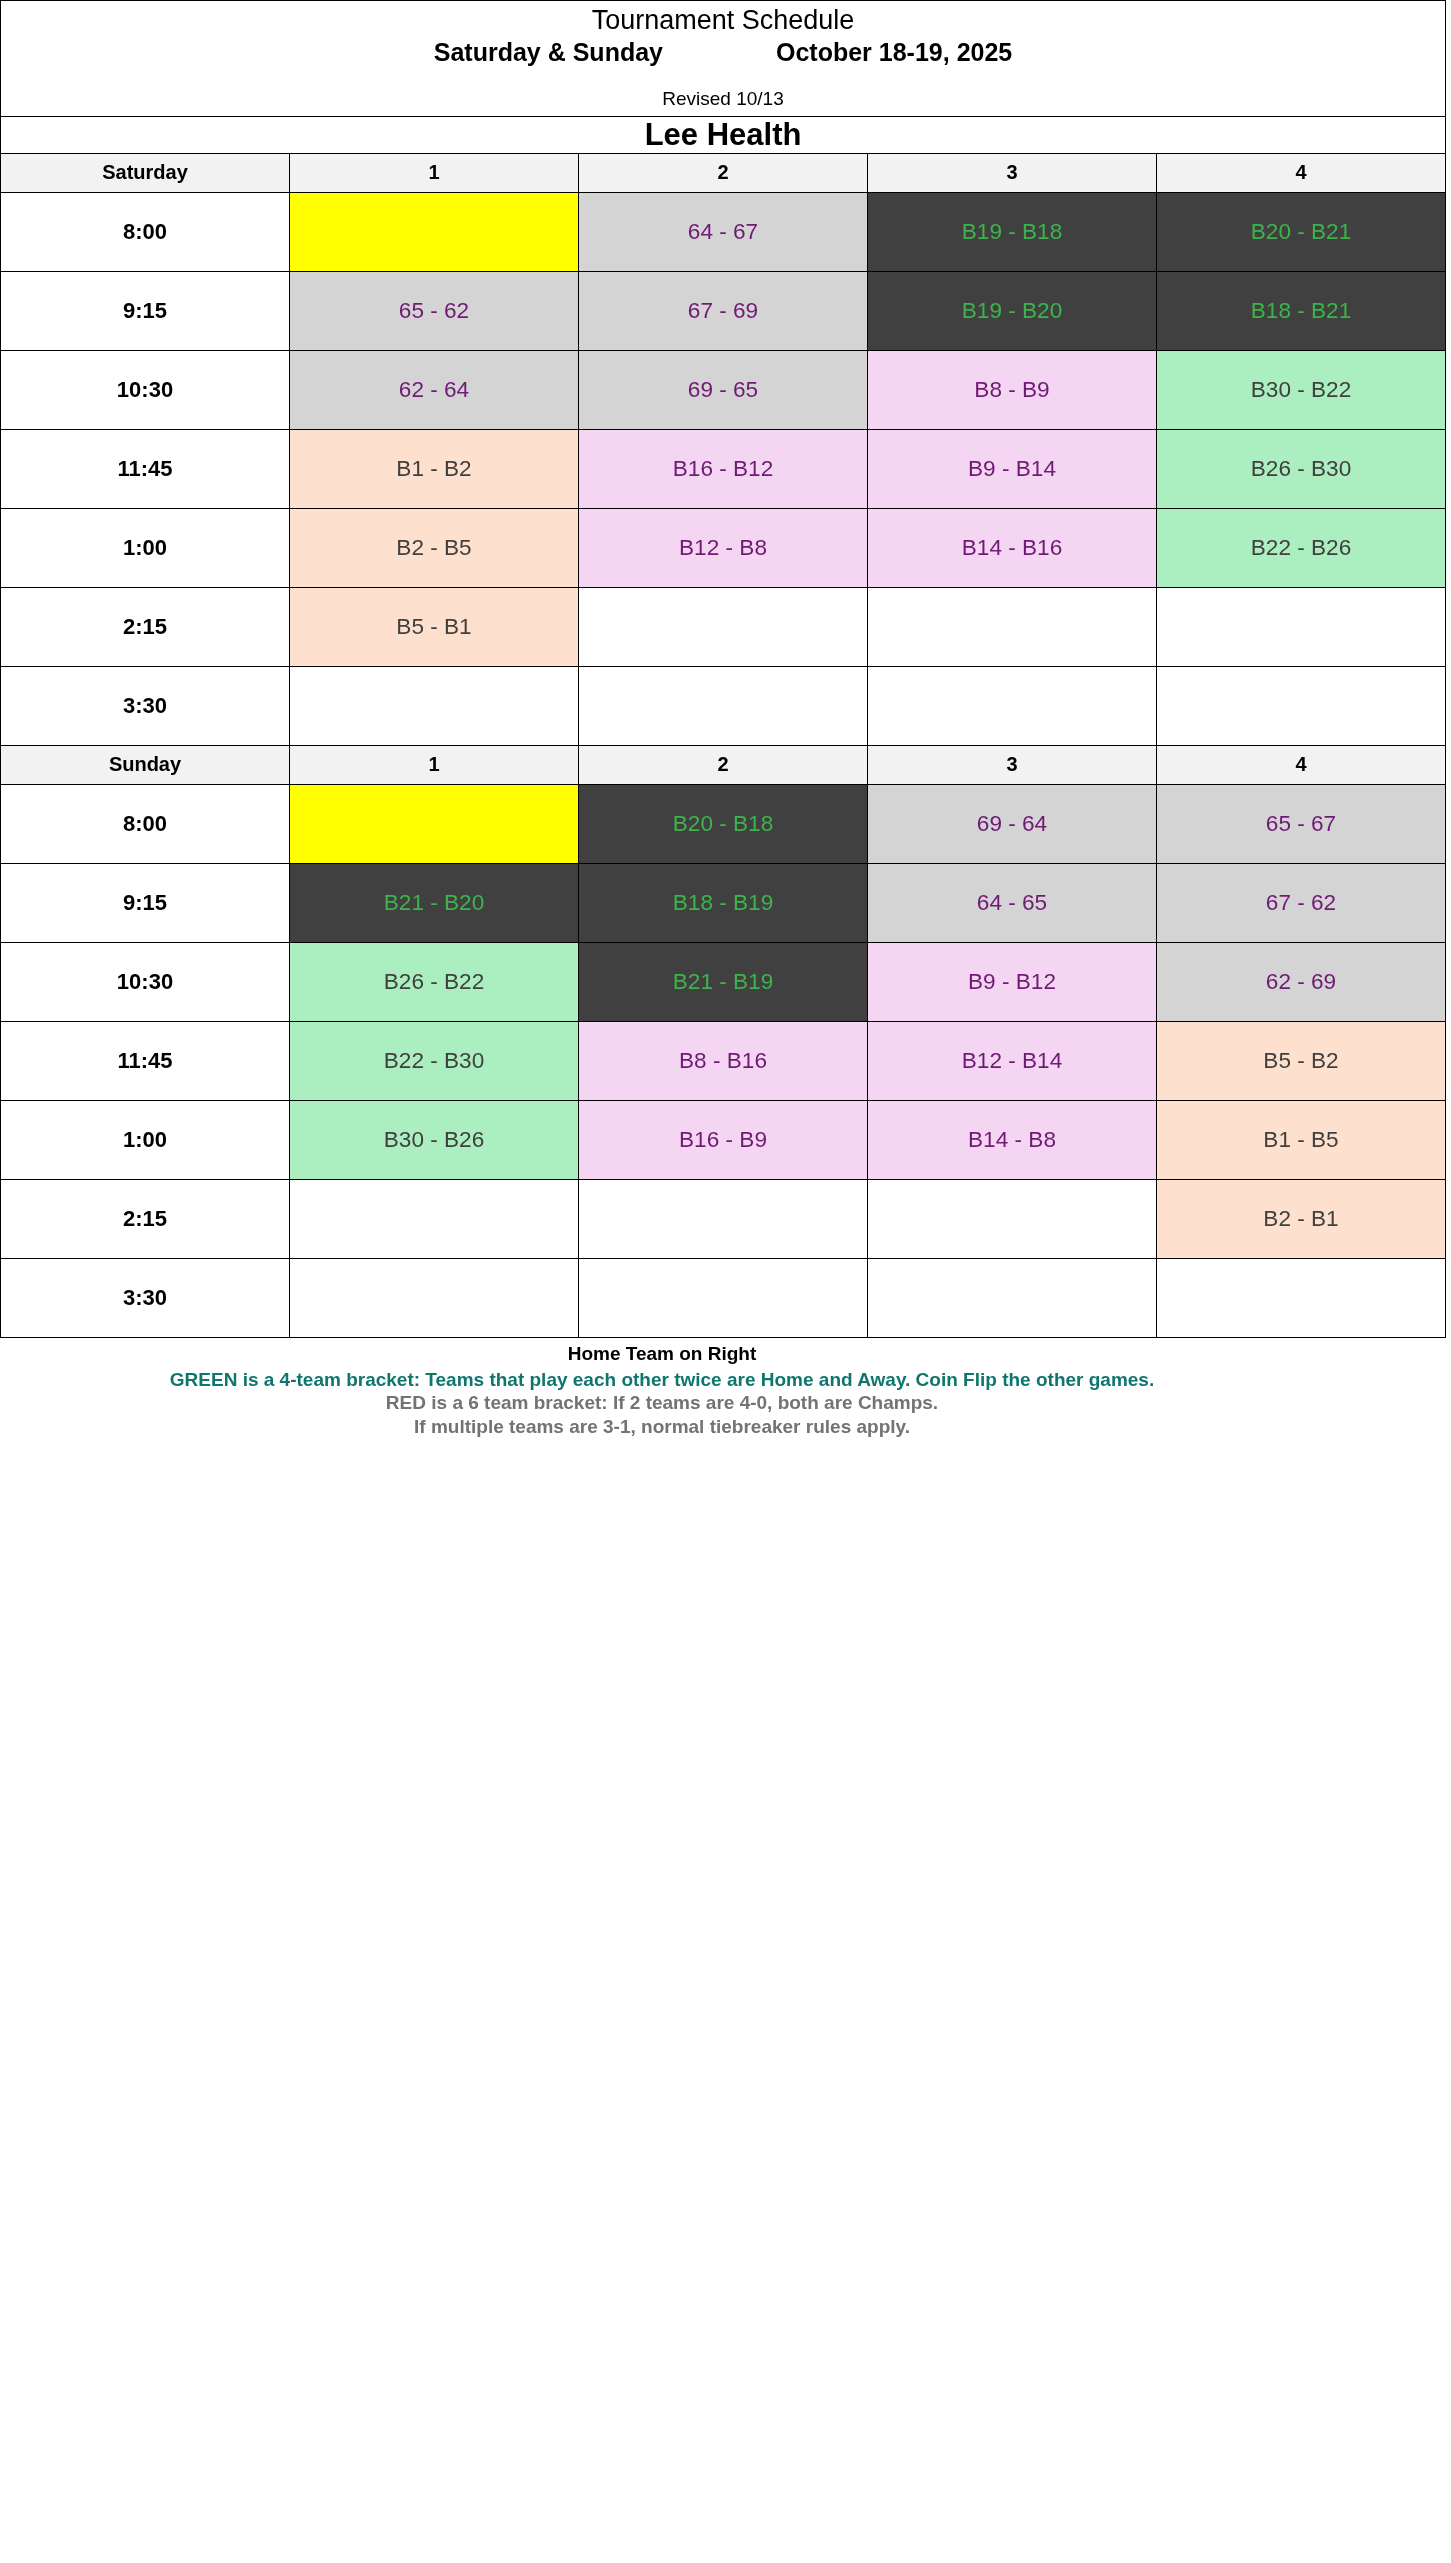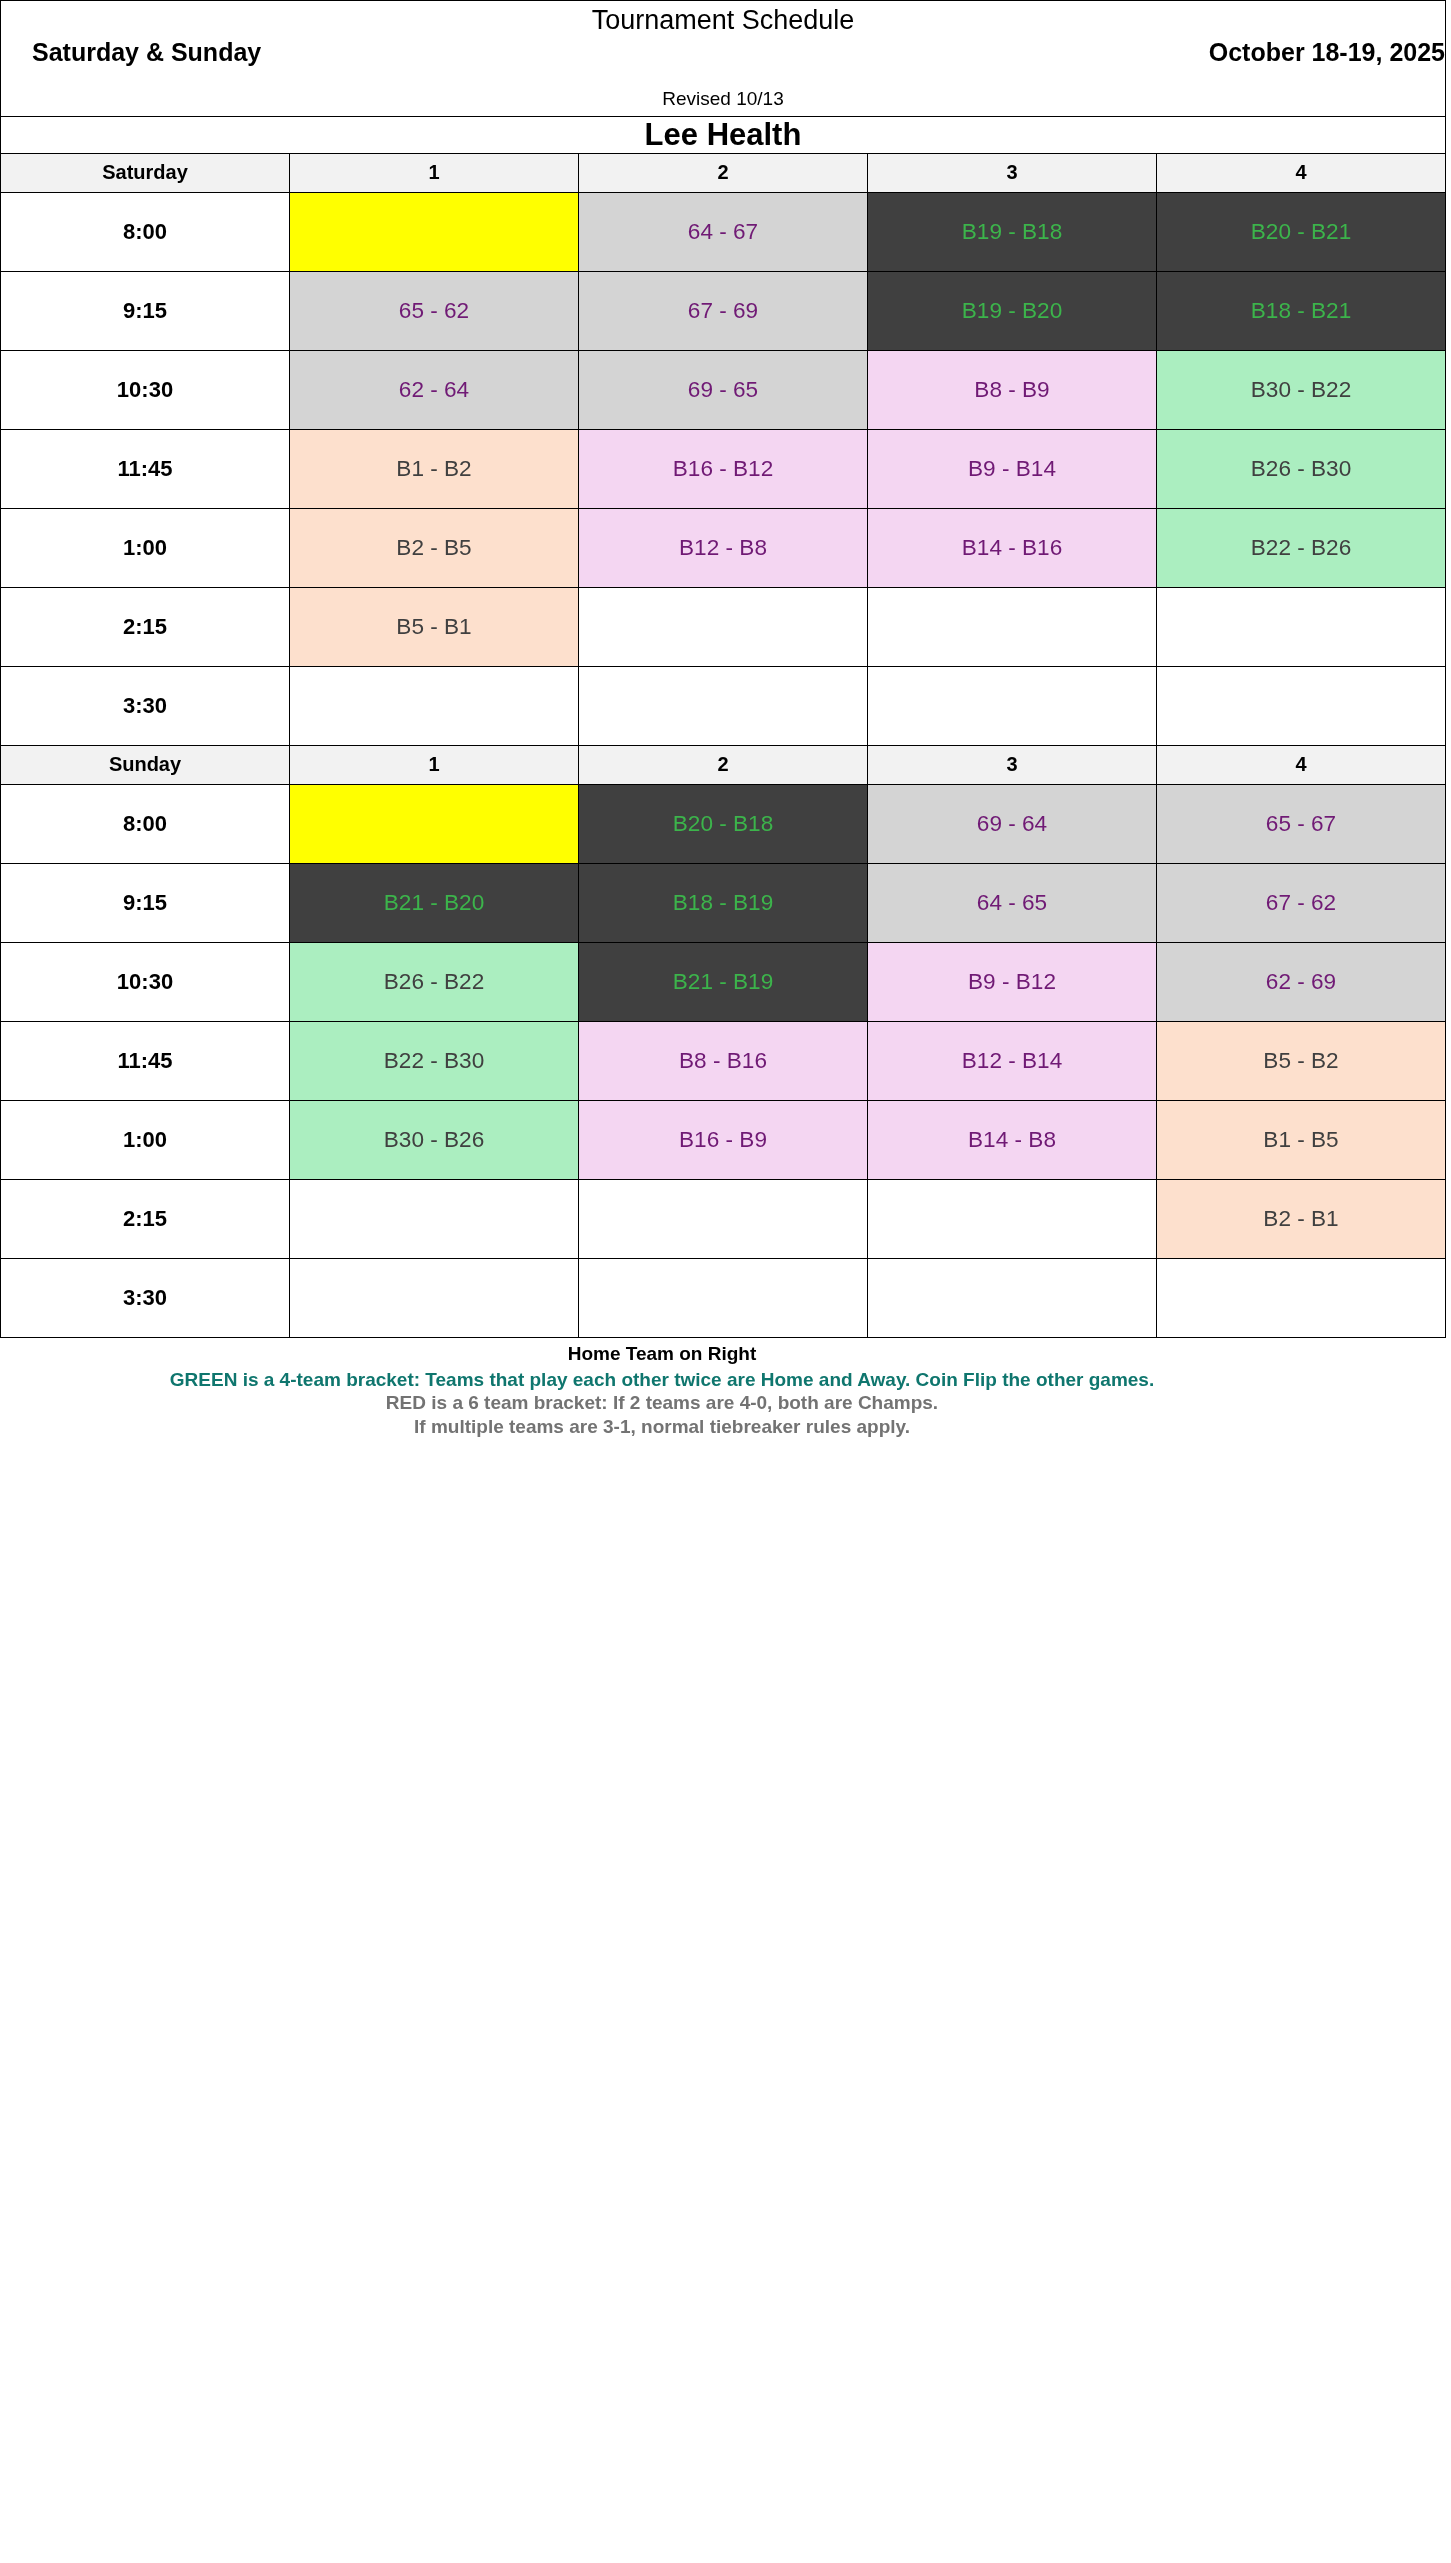--- a/index.html
+++ b/index.html
@@ -33,27 +33,26 @@
 
   
   .hdr-title {
     font-size: 27px;
     font-weight: normal;
     padding-top: 5.4px;
     line-height: 1.1;
   }
   .hdr-line2 {
     display: flex;
-    justify-content: space-between;
+    justify-content: center;
     align-items: baseline;
     gap: 113px;
     font-size: 25px;
     font-weight: bold;
     padding-top: 1.8px;
-    margin-left: 31px;
   }
   .hdr-line3 {
     font-size: 19px;
     font-weight: normal;
     padding-top: 5.4px;
     padding-bottom: 5.4px;
     margin-top: 16px;
   }
   .venue {
     font-size: 31px;

